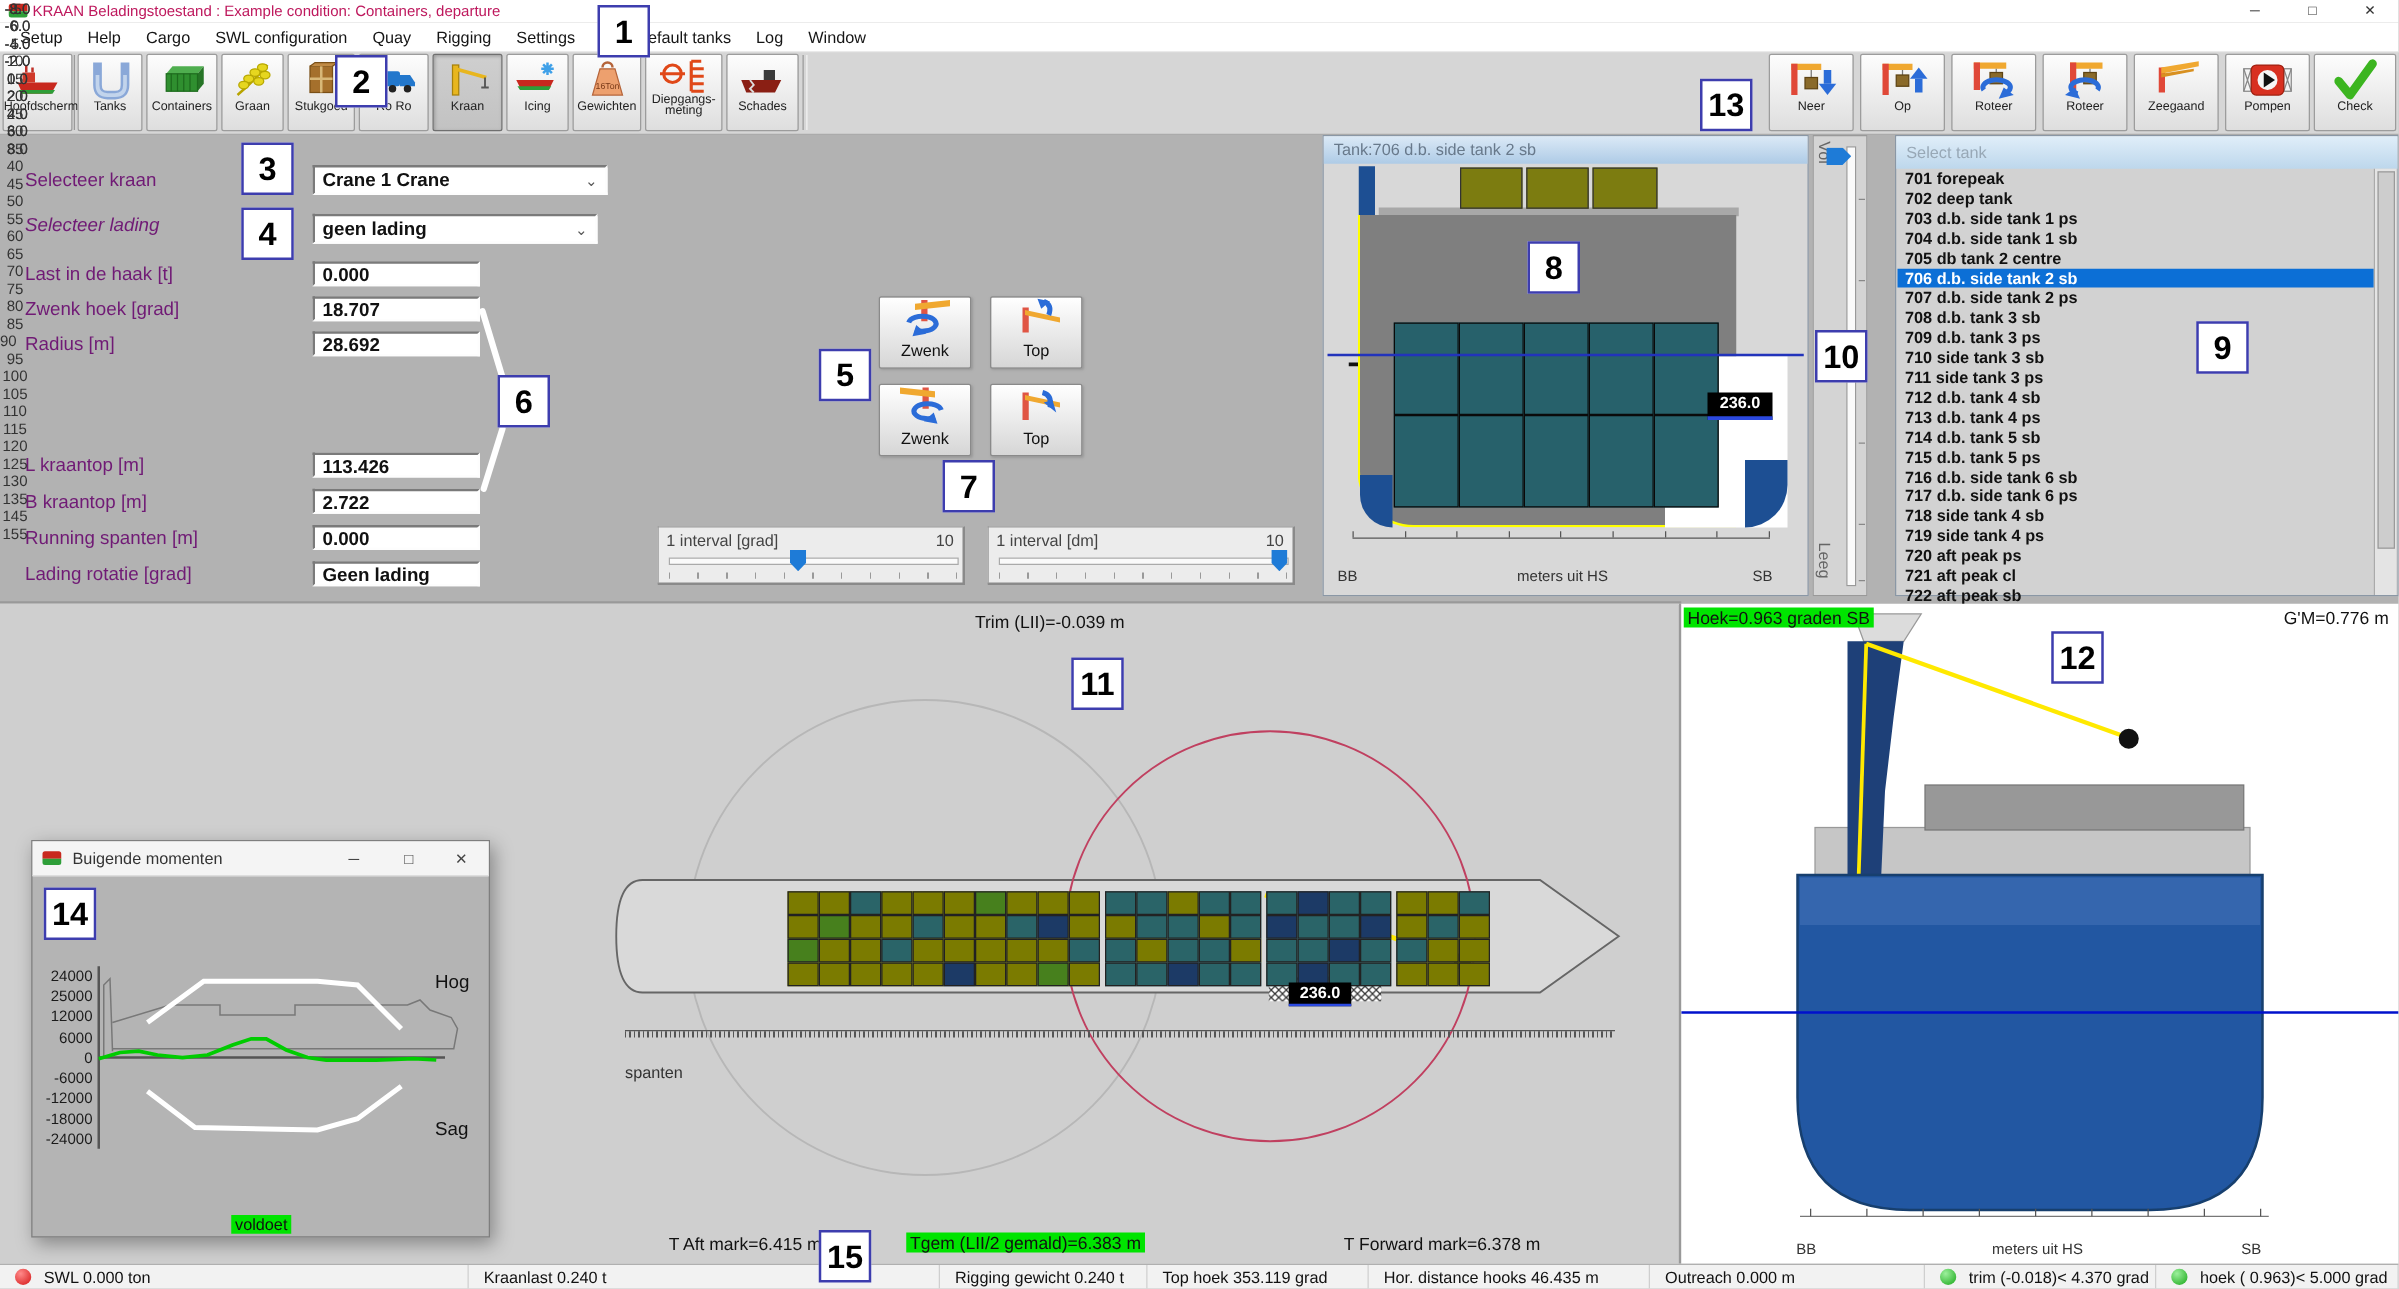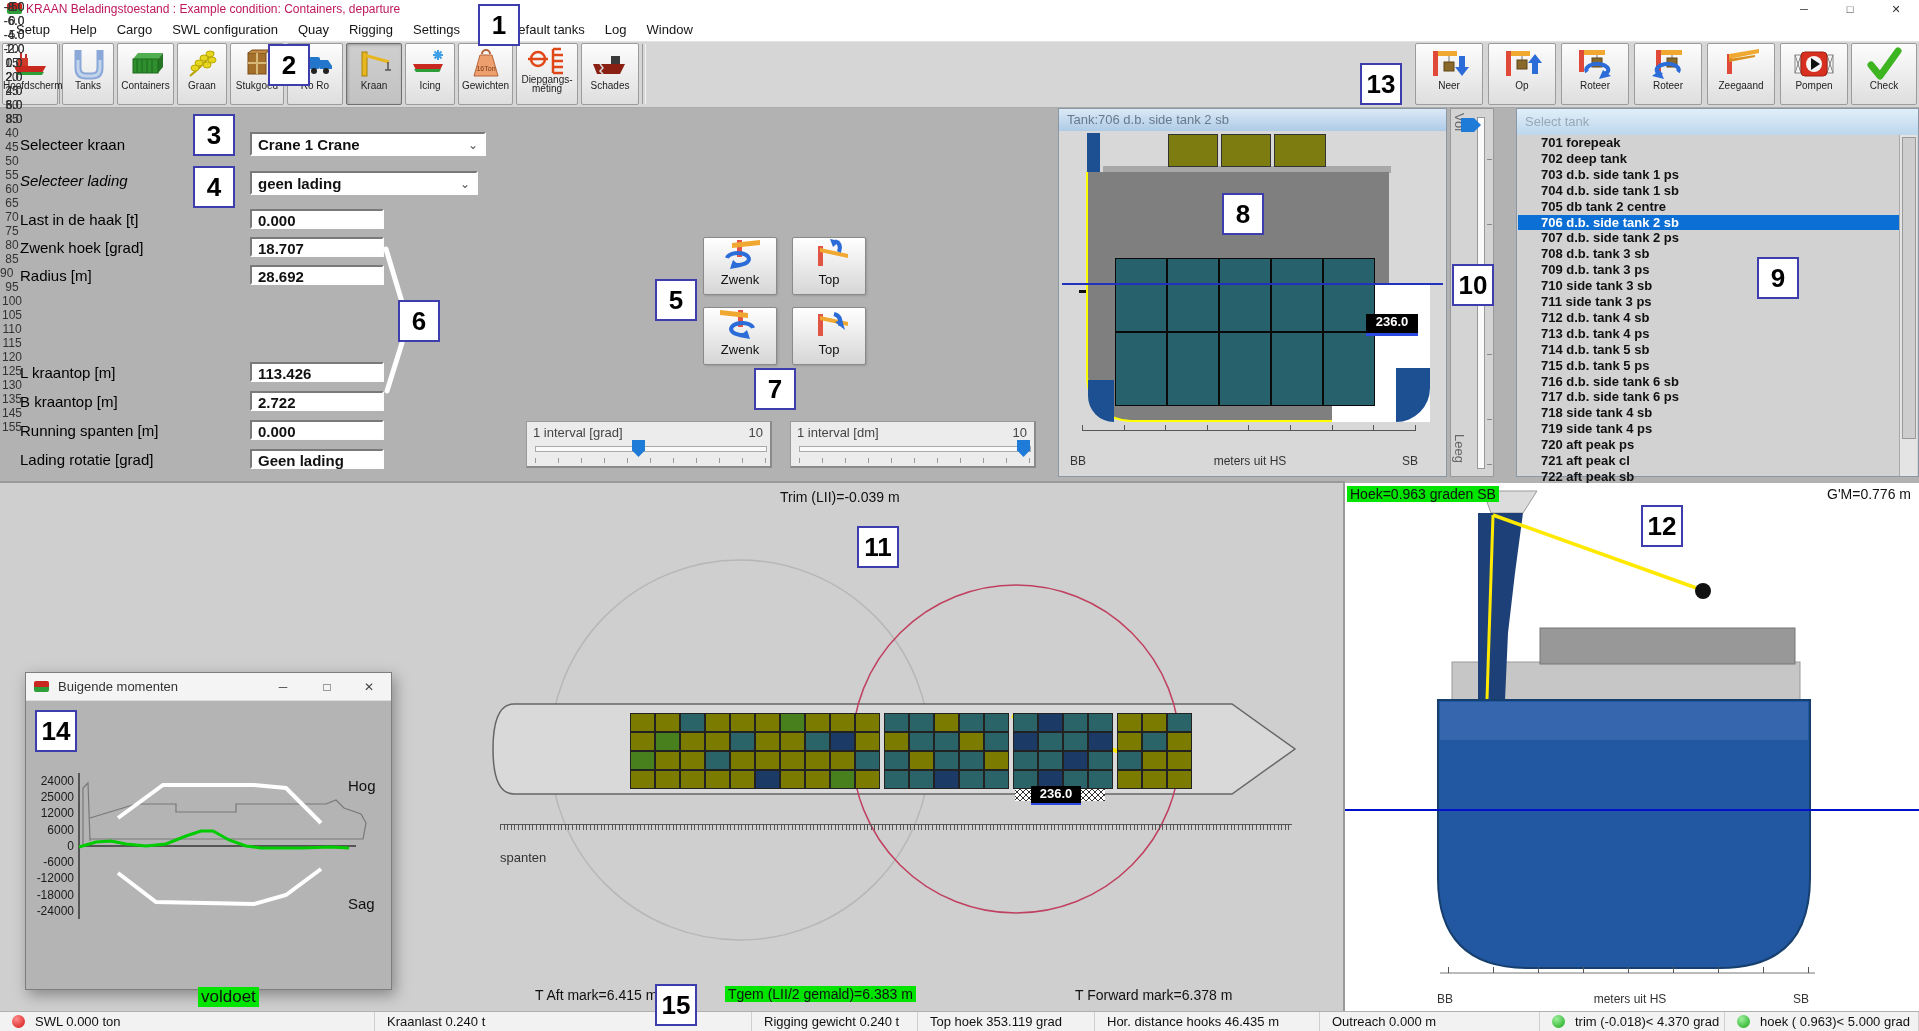--- a/index.html
+++ b/index.html
@@ -16,21 +16,21 @@
   .menubar{left:0;top:18px;width:1919px;height:24px;background:#fff;border-bottom:1px solid #e3e3e3;display:flex;align-items:center;padding-left:6px;box-sizing:border-box;}
   .menu-item{font-size:13px;padding:0 10px;color:#151515;}
   
   .toolbar{left:0;top:42px;width:1919px;height:65px;background:#d6d6d6;border-bottom:1px solid #ababab;}
   .tb{position:absolute;top:1px;height:62px;background:linear-gradient(#fdfdfd,#dedede);border:1px solid #9c9c9c;border-radius:2px;box-sizing:border-box;text-align:center;}
   .tb.pressed{background:linear-gradient(#cfcfcf,#c2c2c2);border-color:#6f6f6f;box-shadow:inset 1px 1px 3px #9a9a9a;}
   .tb svg{display:block;margin:2px auto 0;}
   .tlabel{font-size:10px;color:#222;line-height:10px;display:block;margin-top:-1px;}
   .tsep{position:absolute;top:2px;height:60px;width:2px;border-left:1px solid #9a9a9a;border-right:1px solid #f2f2f2;}
   
-  .flabel{font-size:15px;color:#000000;}
+  .flabel{font-size:15px;color:#701a75;}
   .ffield{background:#fff;border-top:2px solid #7a7a7a;border-left:2px solid #7a7a7a;border-bottom:2px solid #fdfdfd;border-right:2px solid #fdfdfd;
           font-weight:bold;font-size:15px;padding:1px 0 0 6px;box-sizing:border-box;}
   .fselect{display:flex;align-items:center;justify-content:space-between;padding-right:6px;}
   .chev{color:#555;font-size:12px;font-weight:normal;}
   
   .cbtn{background:linear-gradient(#ffffff,#d6d6d6);border:1px solid #8a8a8a;border-radius:2px;box-shadow:1px 1px 2px #999;text-align:center;box-sizing:border-box;}
   .cbtn .clabel{font-size:13px;color:#111;display:block;margin-top:-2px;}
   
   .slpanel{background:#ececec;border:1px solid #9a9a9a;border-right:2px solid #8a8a8a;border-bottom:2px solid #8a8a8a;box-sizing:border-box;}
   .sllabel{position:absolute;left:6px;top:3px;font-size:13px;color:#444;}
@@ -41,21 +41,21 @@
   
   .twin{left:1058px;top:108px;width:389px;height:369px;background:#d8d8d8;border:1px solid #8a97a5;box-sizing:border-box;}
   .twin-title{position:absolute;left:0;top:0;width:100%;height:22px;background:linear-gradient(#dbe9f6,#aecbe6);color:#68798b;font-size:13px;line-height:22px;padding-left:8px;box-sizing:border-box;}
   .vol-label{color:#666;font-size:13px;writing-mode:vertical-rl;}
   .blk-lbl{background:#000;color:#fff;font-weight:bold;font-size:13px;text-align:center;border-bottom:3px solid #2b49e0;}
   .axis-lbl{font-size:12px;color:#333;}
   .tickmark{position:absolute;width:1px;height:5px;background:#555;}
   
   .tlist{left:1516px;top:108px;width:403px;height:369px;background:#d2d2d2;border:1px solid #8a97a5;box-sizing:border-box;}
   .tlist-head{position:absolute;left:0;top:0;width:100%;height:26px;background:linear-gradient(#e0eef9,#bdd7ec);color:#98a8b6;font-size:13px;line-height:26px;padding-left:8px;box-sizing:border-box;}
-  .tl-item{position:absolute;left:1px;width:382px;height:15.9px;font-size:13px;font-weight:bold;line-height:15.9px;padding-left:23px;box-sizing:border-box;white-space:nowrap;overflow:hidden;}
+  .tl-item{position:absolute;left:1px;width:382px;height:15.9px;font-size:13px;font-weight:bold;line-height:15.9px;padding-left:6px;box-sizing:border-box;white-space:nowrap;overflow:hidden;}
   .tl-item.sel{background:#0c6fd6;color:#fff;}
   .tl-scroll{position:absolute;right:1px;top:26px;width:17px;height:341px;background:#e4e4e4;border-left:1px solid #aaa;}
   .tl-thumb{position:absolute;left:2px;top:2px;width:12px;height:300px;background:#cdcdcd;border:1px solid #9a9a9a;}
   
   .mainview{left:0;top:483px;width:1343px;height:528px;background:#cfcfcf;}
   .profview{left:1345px;top:483px;width:574px;height:528px;background:#ffffff;}
   .divh{left:0;top:481px;width:1345px;height:2px;background:#999;border-bottom:1px solid #f0f0f0;}
   .divv{left:1343px;top:483px;width:2px;height:528px;background:#999;}
   .glabel{background:#00e400;padding:0 3px;font-size:14px;}
   .viewtxt{font-size:14px;color:#111;}
@@ -678,21 +678,21 @@
         <div class="ytick" style="top:133px;">12000</div>
         <div class="ytick" style="top:150px;">6000</div>
         <div class="ytick" style="top:166px;">0</div>
         <div class="ytick" style="top:182px;">-6000</div>
         <div class="ytick" style="top:198px;">-12000</div>
         <div class="ytick" style="top:215px;">-18000</div>
         <div class="ytick" style="top:231px;">-24000</div>
       </div>
     <span style="position:absolute;left:322px;top:104px;font-size:15px;">Hog</span>
     <span style="position:absolute;left:322px;top:222px;font-size:15px;">Sag</span>
-    <span class="glabel" style="position:absolute;left:172px;top:299px;font-size:17px;margin-top:15px;">voldoet</span>
+    <span class="glabel" style="position:absolute;left:159px;top:299px;font-size:13px;">voldoet</span>
   </div>
 
   <div class="abs statusbar" id="status-cells">
       <div class="sb-cell" style="width: 375px; position: relative;">
         <div class="dot red" style="position: relative;"></div>
         <span>SWL  0.000 ton</span>
       </div>
       <div class="sb-cell" style="width: 377px; position: relative;">
         <span>Kraanlast  0.240 t</span>
       </div>

